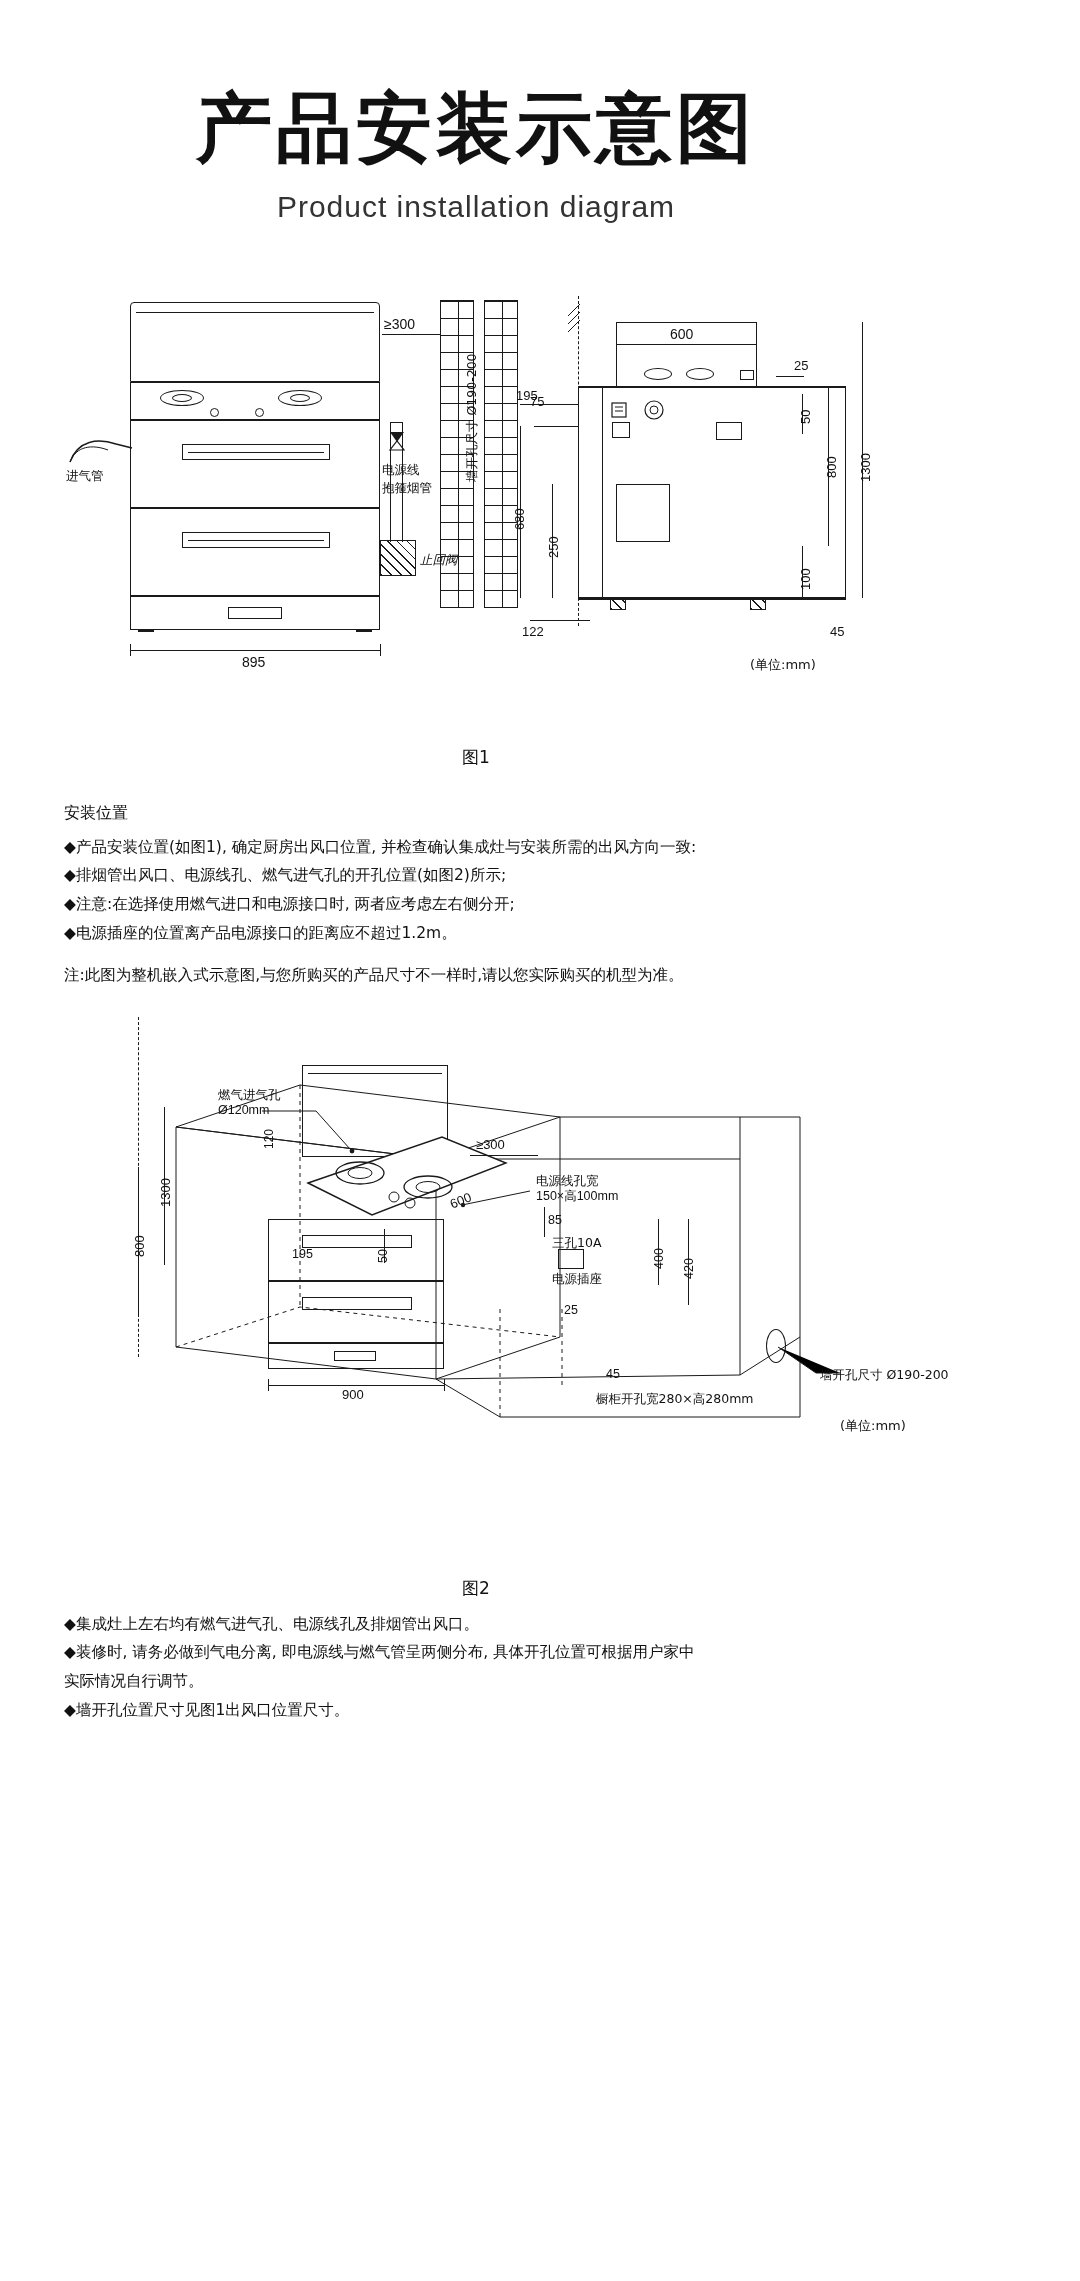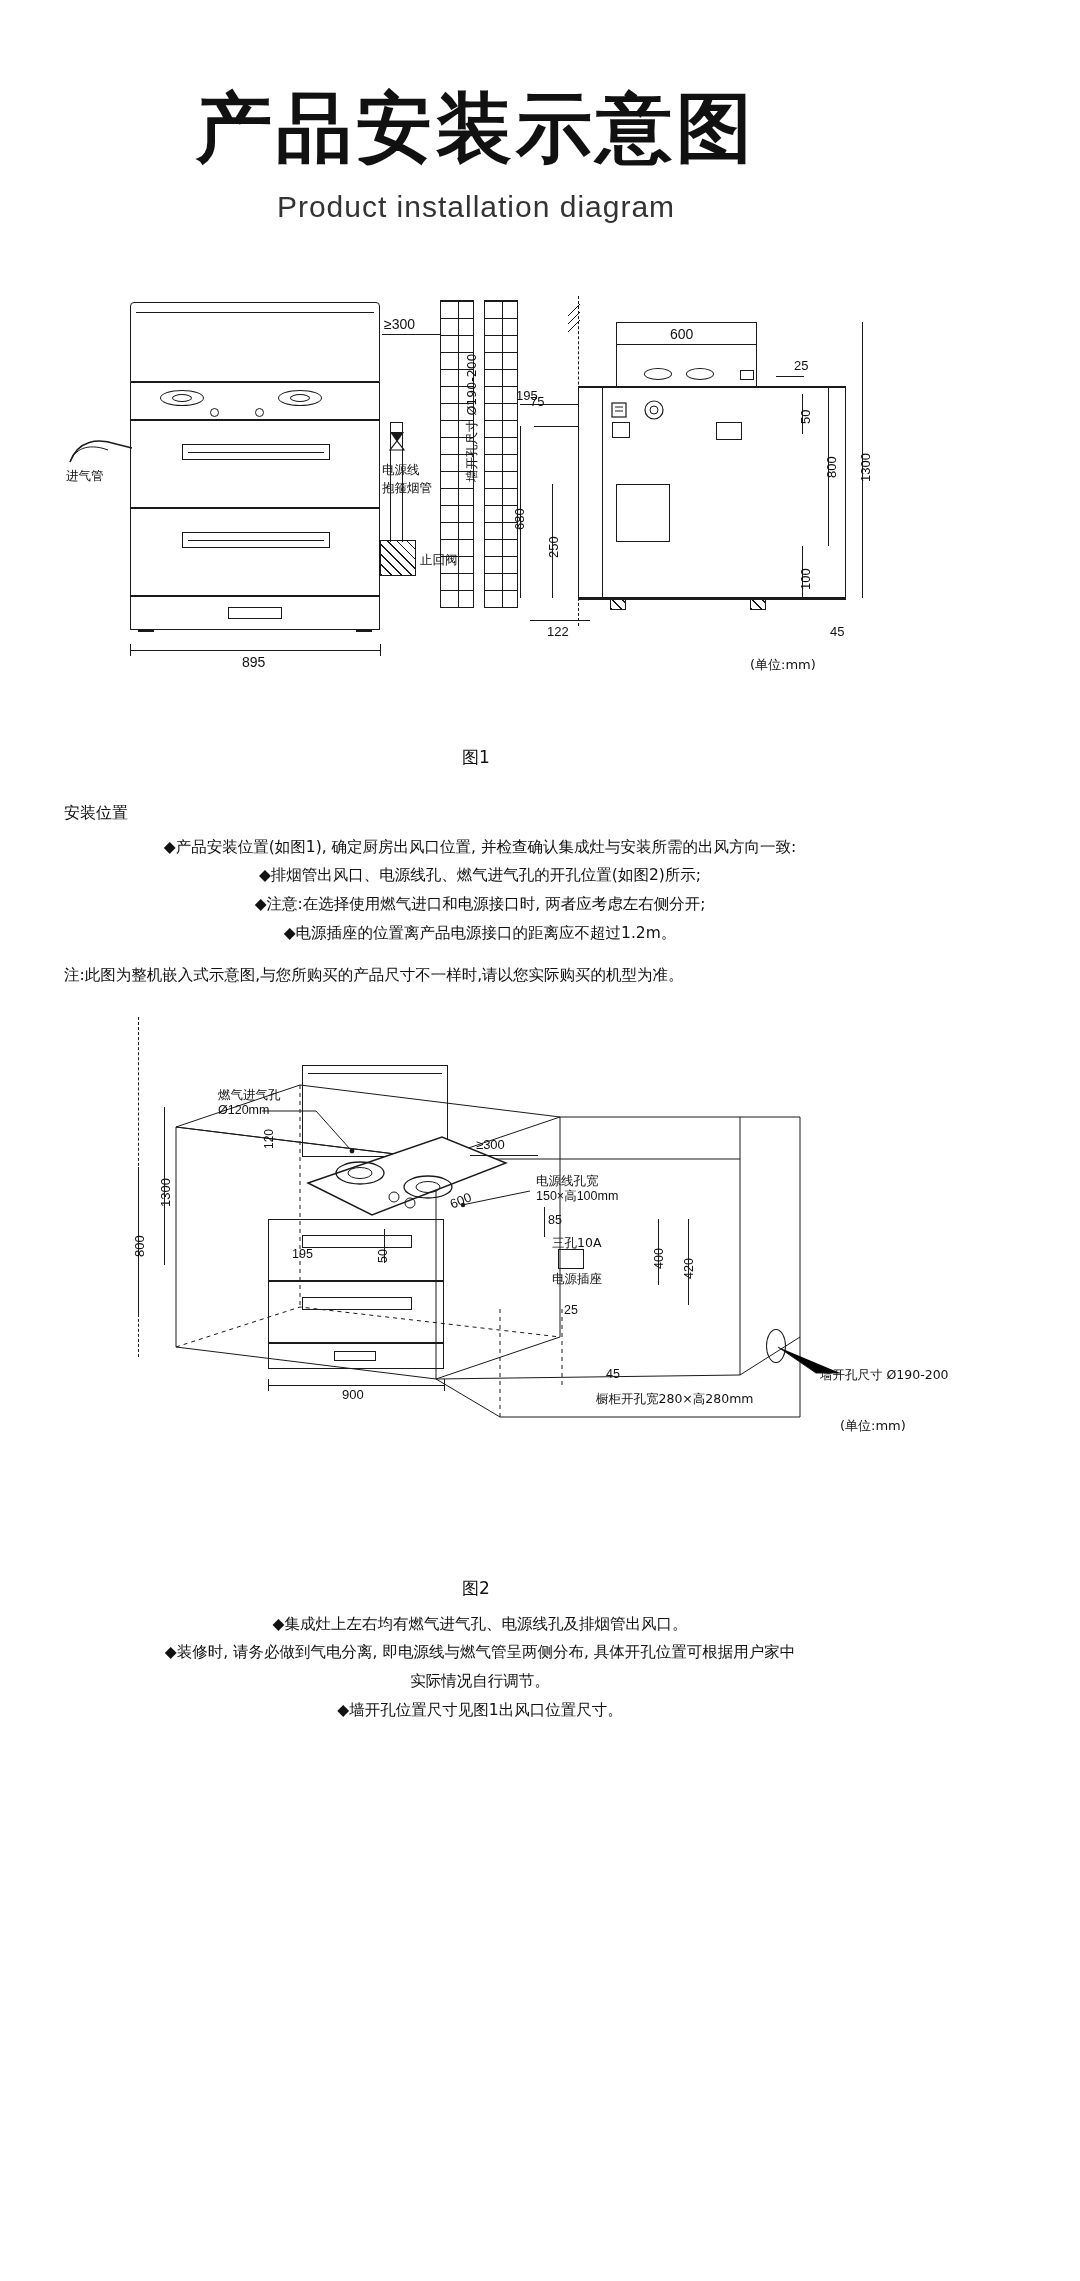--- a/index.html
+++ b/index.html
@@ -58,21 +58,21 @@
     font-family:"DejaVu Sans", sans-serif;
   }
 
   
   .textblock {
     width:840px; margin:0 auto; padding-left:8px;
     font-family:"DejaVu Sans", sans-serif;
     color:#111;
   }
   .textblock .head { font-size:16px; margin-bottom:10px; }
-  .textblock p { font-size:15.5px; line-height:1.72; margin:0 0 2px 0;text-align:center; }
+  .textblock p { font-size:15.5px; line-height:1.72; margin:0 0 2px 0; }
   .textblock .note { margin-top:16px; font-size:15.5px; line-height:1.7; }
   .tb1 { margin-top:34px; }
   .tb2 { margin-top:11px; }
 
   
   .burner-ell {
     position:absolute; border:1.3px solid #1a1a1a; border-radius:50%;
   }
   .knob {
     position:absolute; border:1.2px solid #1a1a1a; border-radius:50%;
@@ -141,21 +141,21 @@
     <div class="box" style="left:434px; top:18px; width:34px; height:308px; background:
       repeating-linear-gradient(0deg, transparent 0 16px, #1a1a1a 16px 17px),
       repeating-linear-gradient(90deg, transparent 0 17px, #1a1a1a 17px 18px);"></div>
 
     <div class="lbl lbl-cn rot90" style="left:414px; top:200px;">墙开孔尺寸 Ø190-200</div>
 
     <div class="lbl lbl-cn" style="left:332px; top:180px;">电源线</div>
     <div class="lbl lbl-cn" style="left:332px; top:198px;">
       <span>抱箍烟管</span>
     </div>
-    <div class="lbl lbl-cn" style="left:370px; top:270px;">止回阀</div>
+    <div class="lbl lbl-cn" style="left:370px; top:270px;font-style:italic;">止回阀</div>
 
     <div class="ln h" style="left:80px; top:368px; width:250px;"></div>
     <div class="ln v" style="left:80px; top:362px; height:12px;"></div>
     <div class="ln v" style="left:330px; top:362px; height:12px;"></div>
     <div class="lbl" style="left:192px; top:372px; font-size:14px;">895</div>
 
     <div class="dash-v" style="left:528px; top:14px; height:330px;"></div>
     <svg style="position:absolute; left:516px; top:14px; width:16px; height:40px;">
       <path d="M2 36 L14 24 M2 28 L14 16 M2 20 L14 8" stroke="#1a1a1a" stroke-width="1"></path>
     </svg>
@@ -214,21 +214,21 @@
     <div class="ln h" style="left:484px; top:144px; width:44px;"></div>
     <div class="lbl" style="left:480px; top:112px; font-size:13px;">75</div>
 
     <div class="ln v" style="left:470px; top:144px; height:172px;"></div>
     <div class="lbl rot90" style="left:462px; top:248px; font-size:13px;">680</div>
 
     <div class="ln v" style="left:502px; top:202px; height:114px;"></div>
     <div class="lbl rot90" style="left:496px; top:276px; font-size:13px;">250</div>
 
     <div class="ln h" style="left:480px; top:338px; width:60px;"></div>
-    <div class="lbl" style="left:472px; top:342px; font-size:13px;margin-left:25px;">122</div>
+    <div class="lbl" style="left:472px; top:342px; font-size:13px;">122</div>
     <div class="lbl" style="left:780px; top:342px; font-size:13px;">45</div>
 
     <div class="unit" style="left:700px; top:374px;">(单位:mm)</div>
   </div>
 
   <div class="figcap" style="margin-top:-6px;">图1</div>
 
   <div class="textblock tb1">
     <div class="head">安装位置</div>
     <p>◆产品安装位置(如图1), 确定厨房出风口位置, 并检查确认集成灶与安装所需的出风方向一致:</p>

